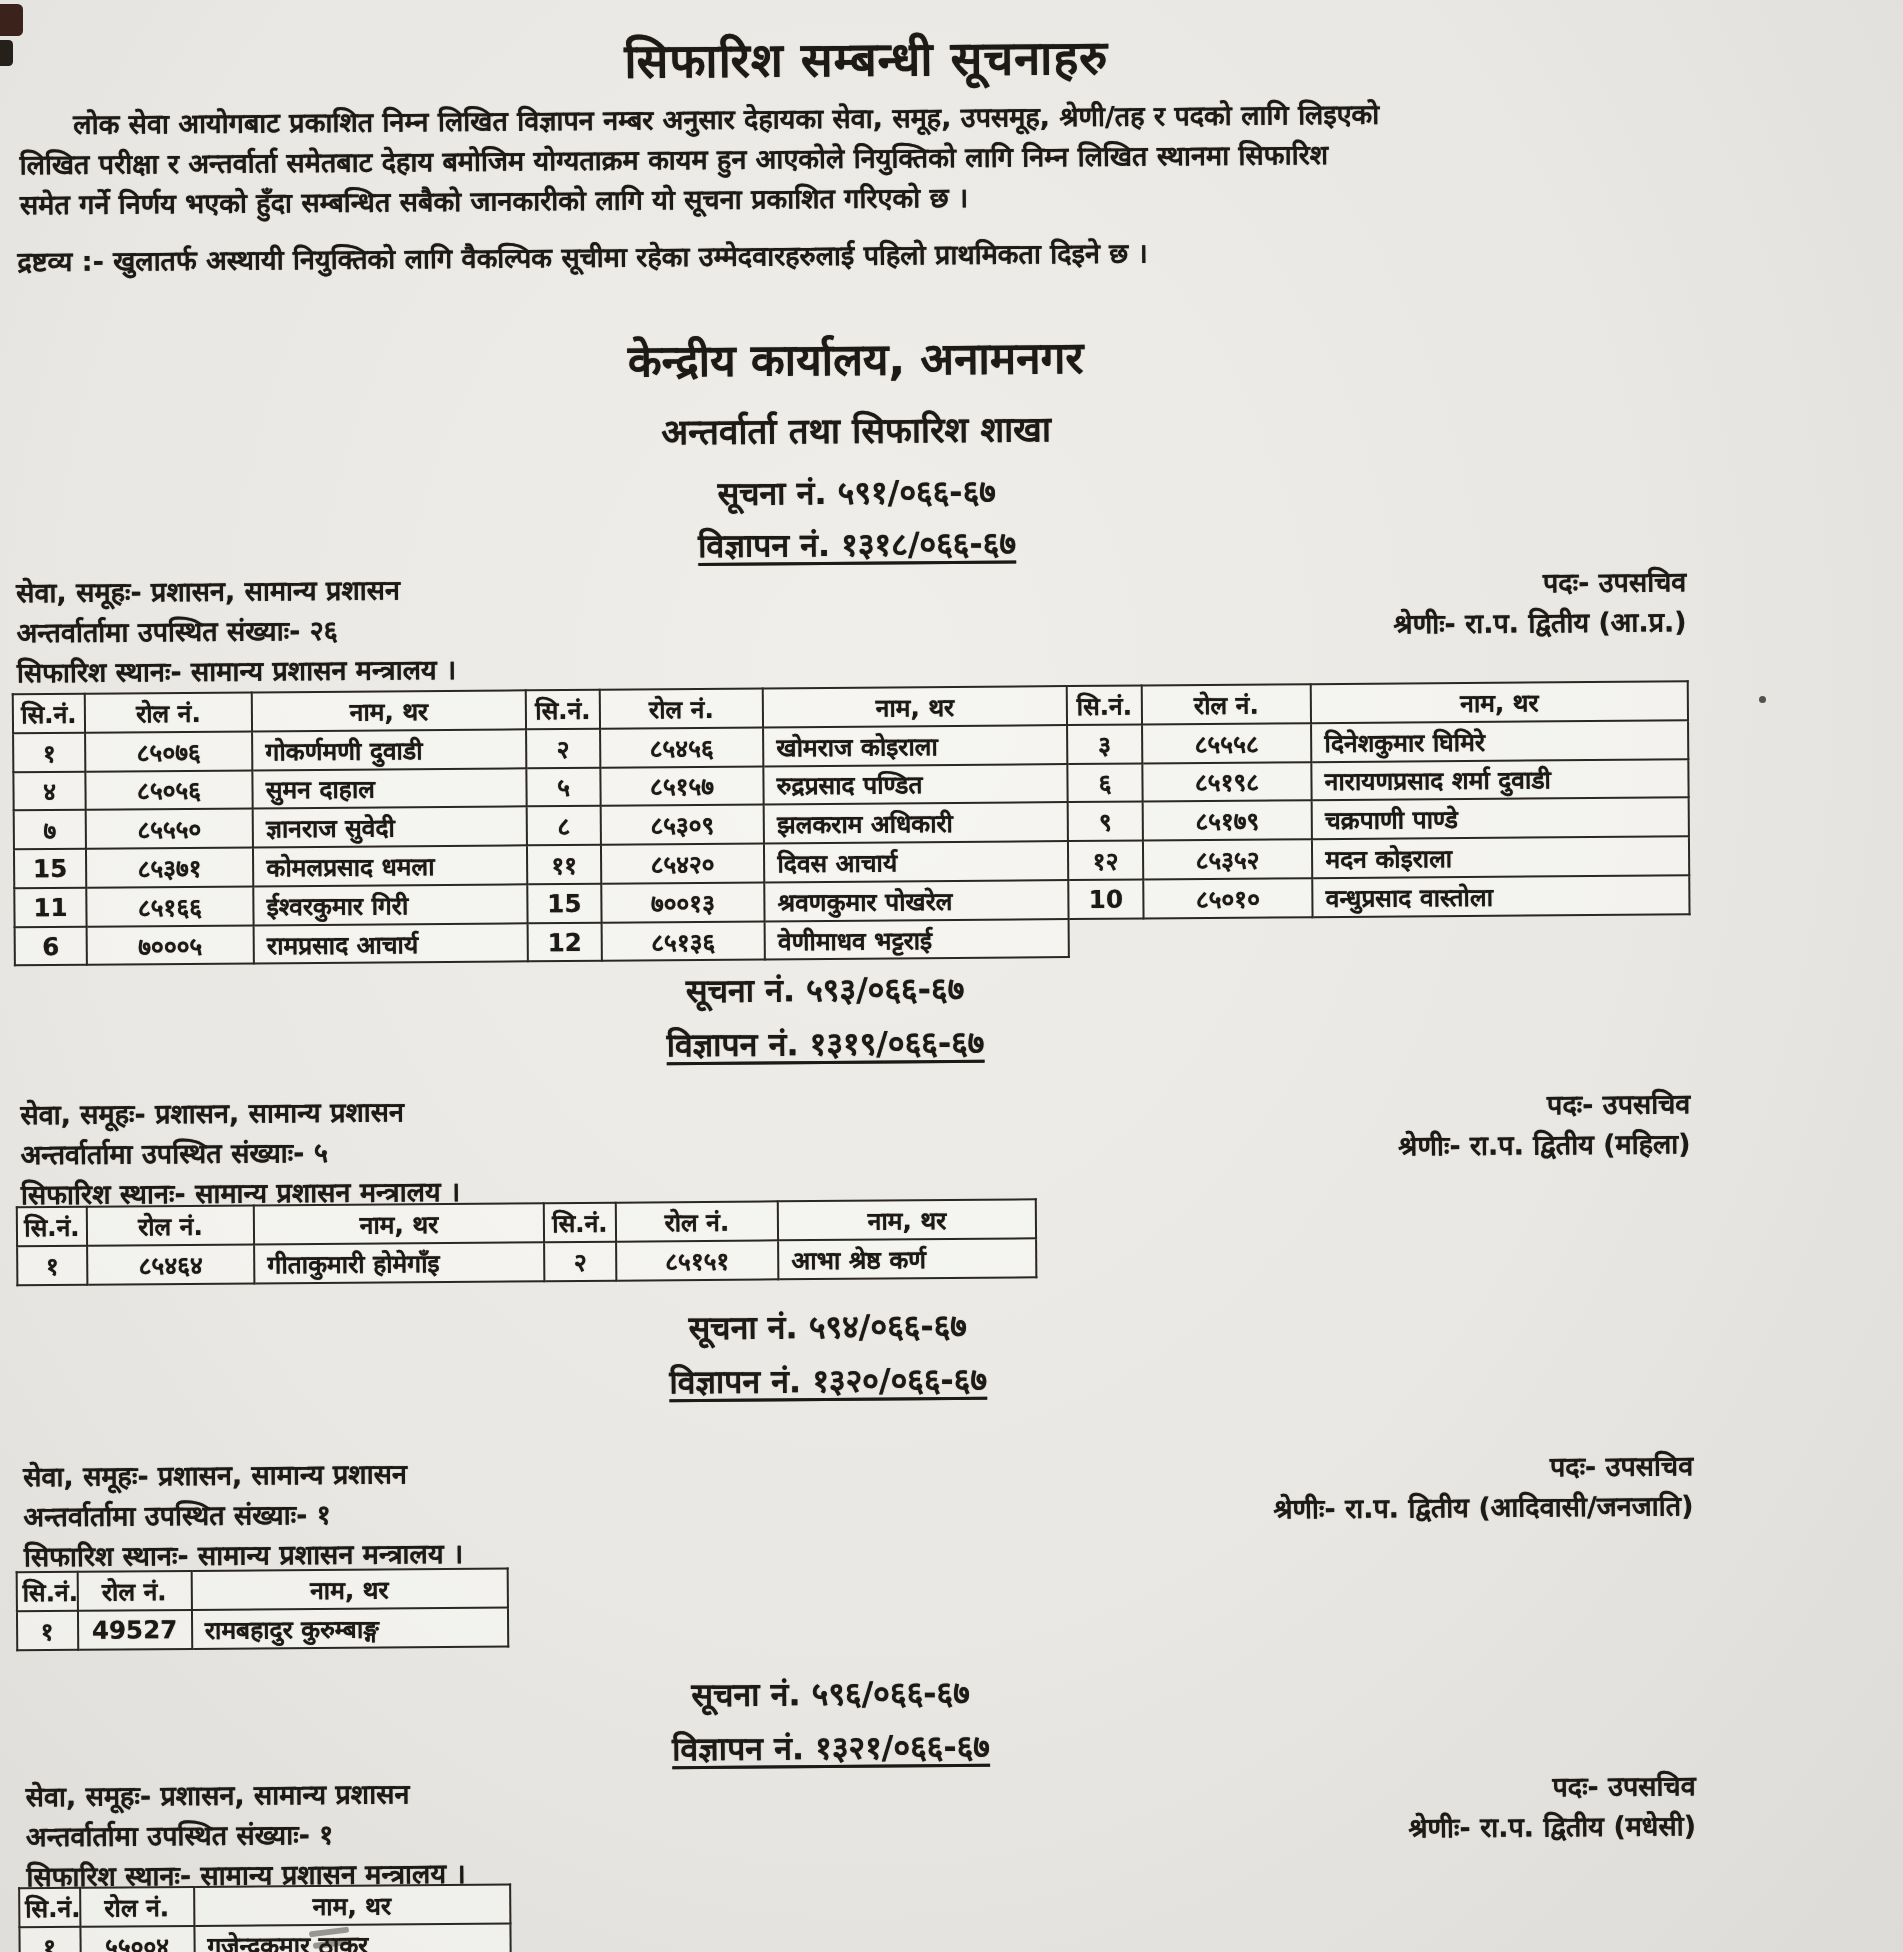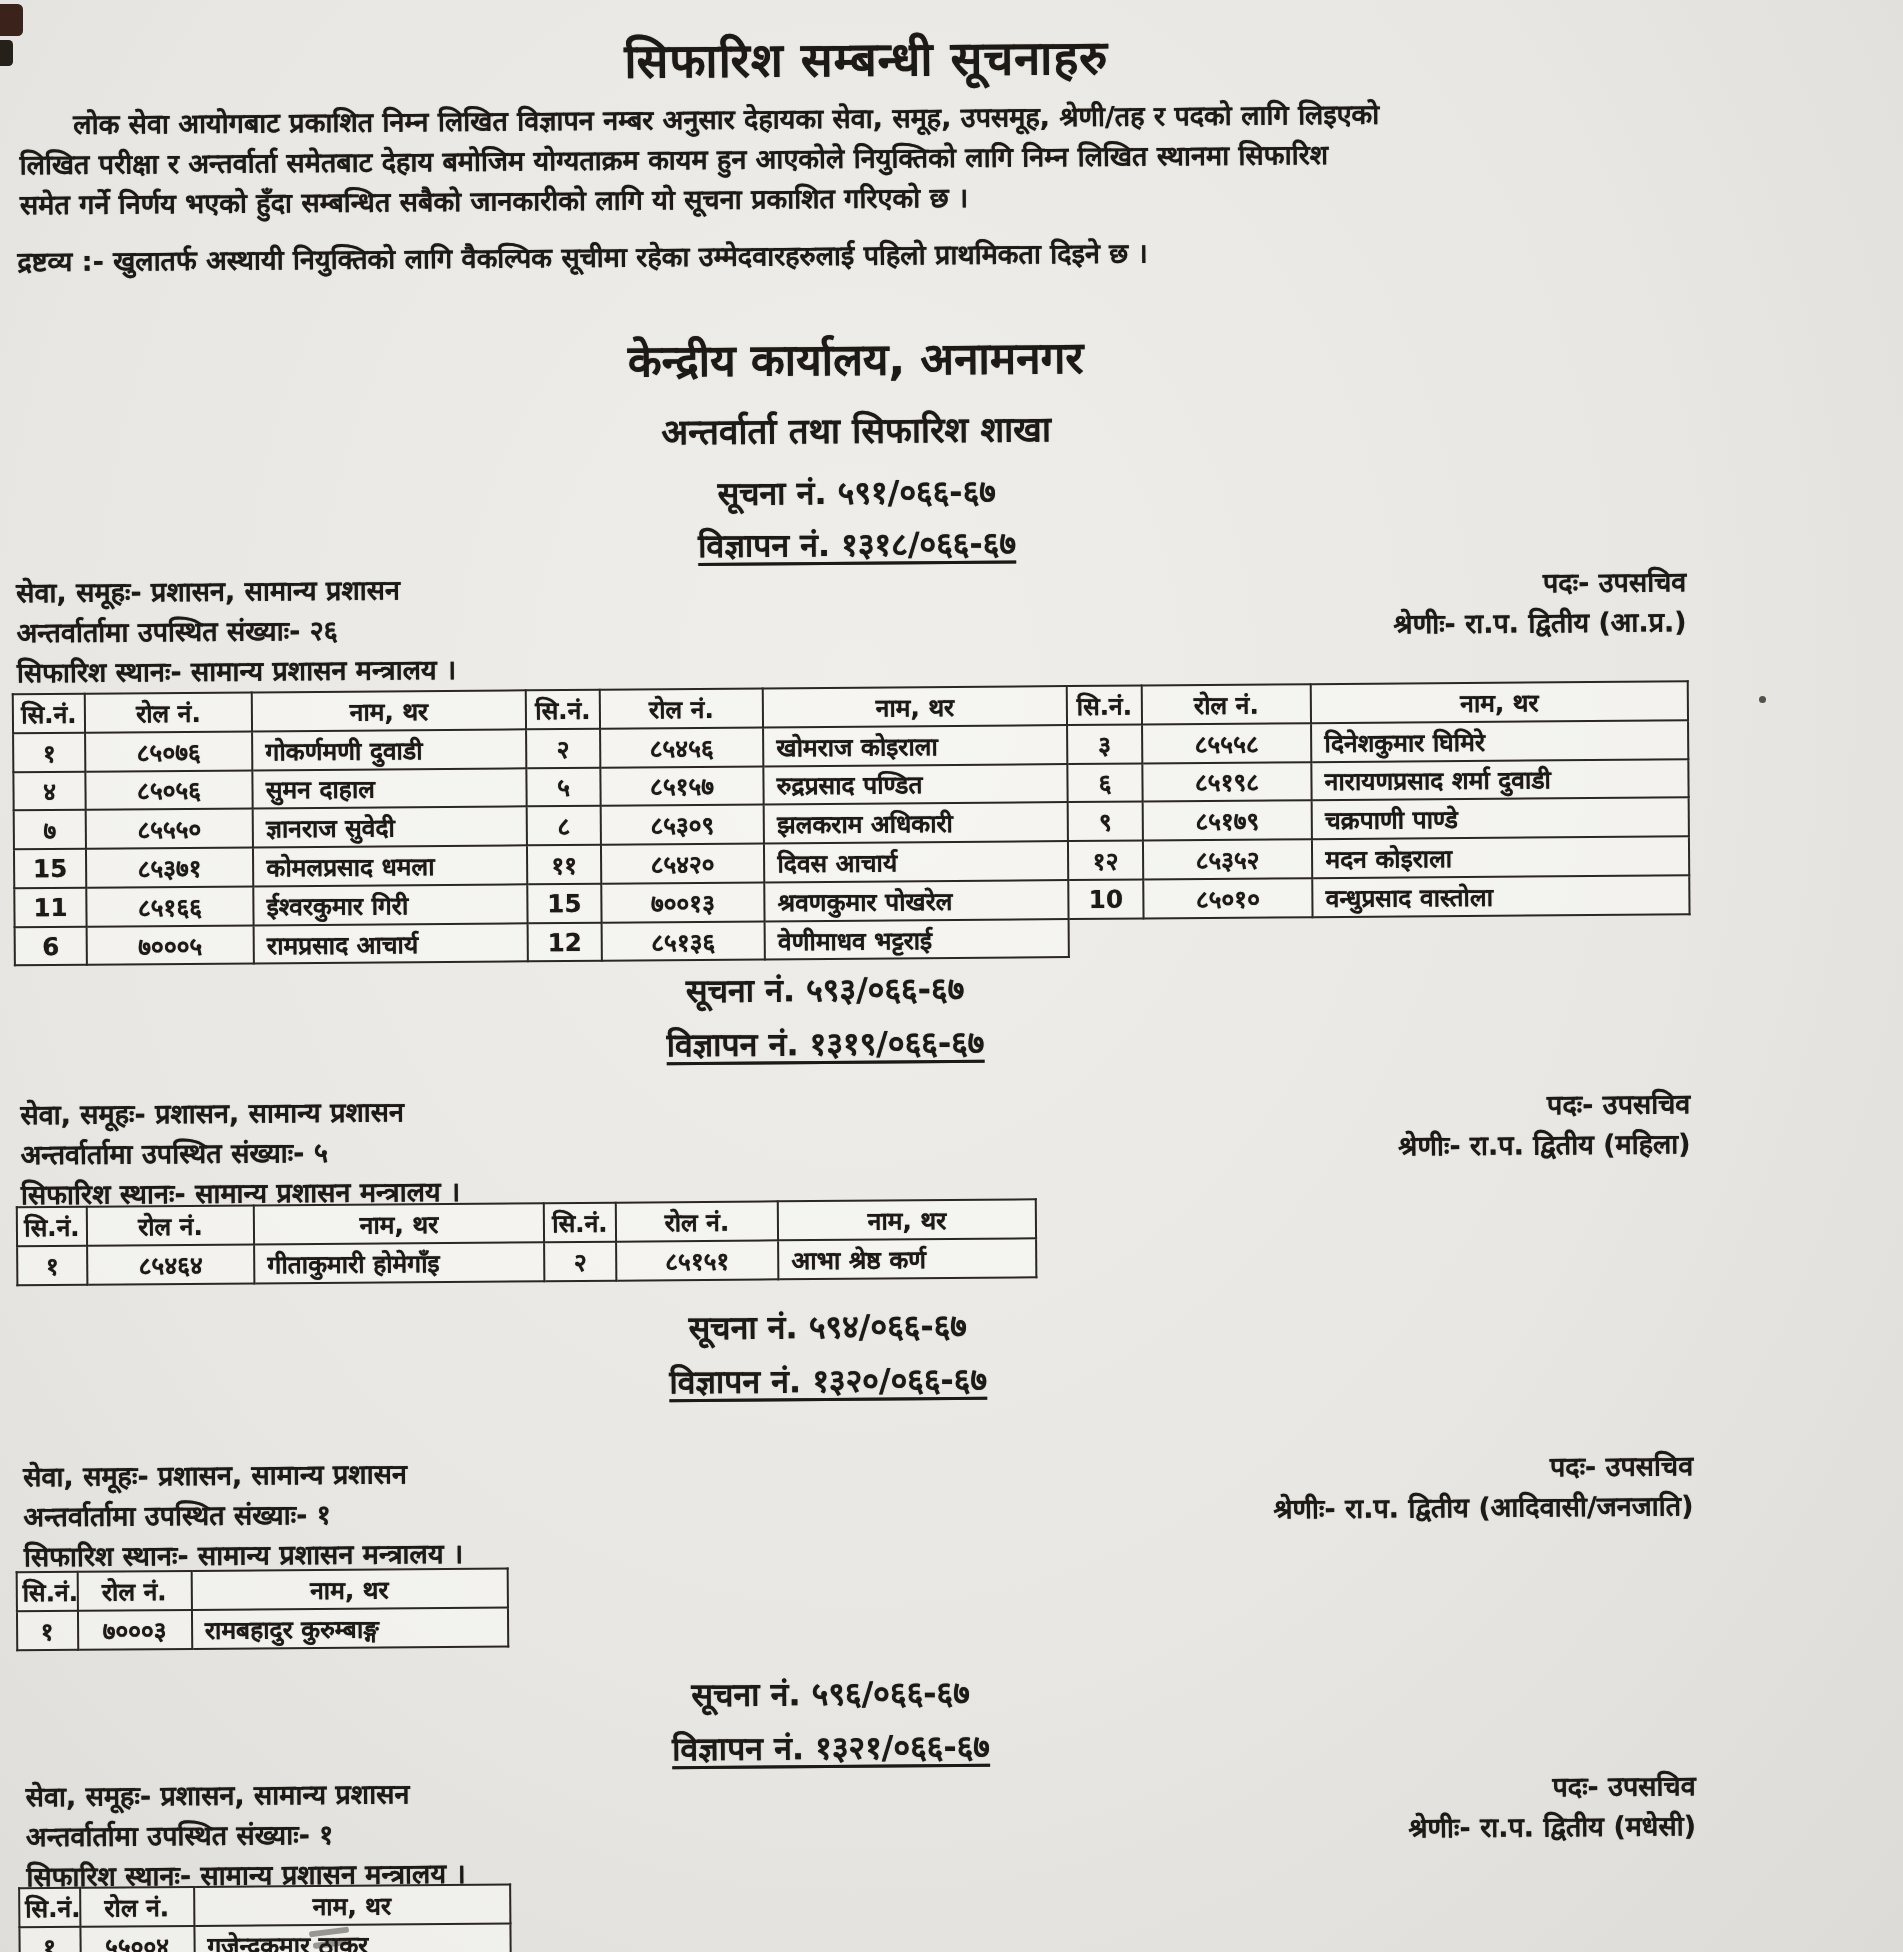--- a/index.html
+++ b/index.html
@@ -244,21 +244,21 @@
           <col style="width:316px">
       </colgroup>
       <tbody>
           <tr>
         <th>सि.नं.</th>
         <th>रोल नं.</th>
         <th>नाम, थर</th>
       </tr>
       <tr>
         <td class="sn">१</td>
-        <td class="roll">७०००३</td>
+        <td class="roll">49527</td>
         <td class="nm">रामबहादुर कुरुम्बाङ्ग</td>
       </tr>
     </tbody>
       </table>
 
     <div class="notice-block" id="nb4">
       <div class="notice-line">सूचना नं. ५९६/०६६-६७</div>
       <div class="advert-line">विज्ञापन नं. १३२१/०६६-६७</div>
     </div>
     <div class="sec-info" id="info4">

